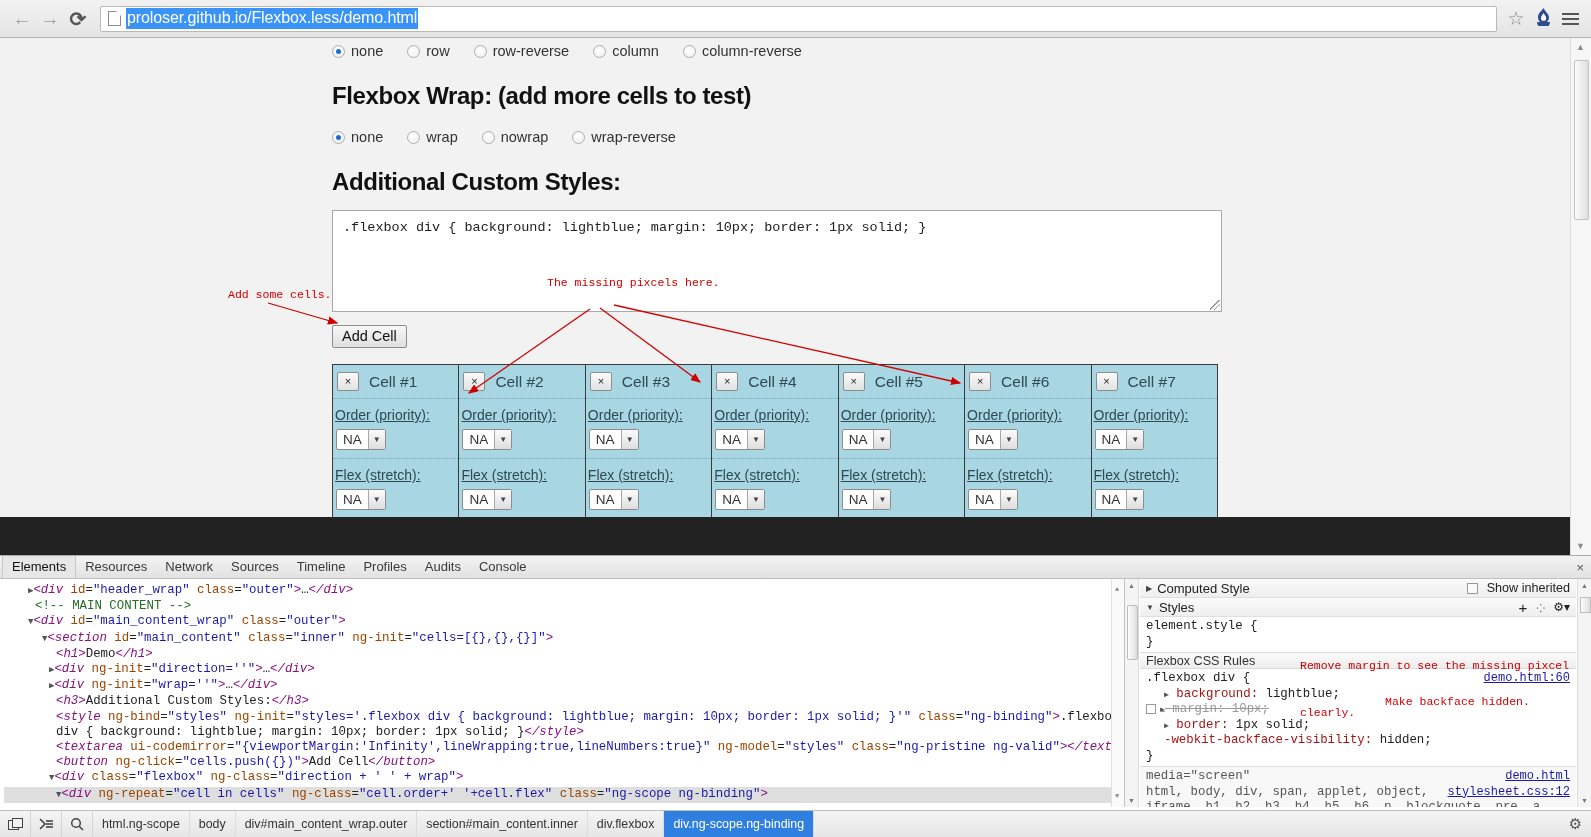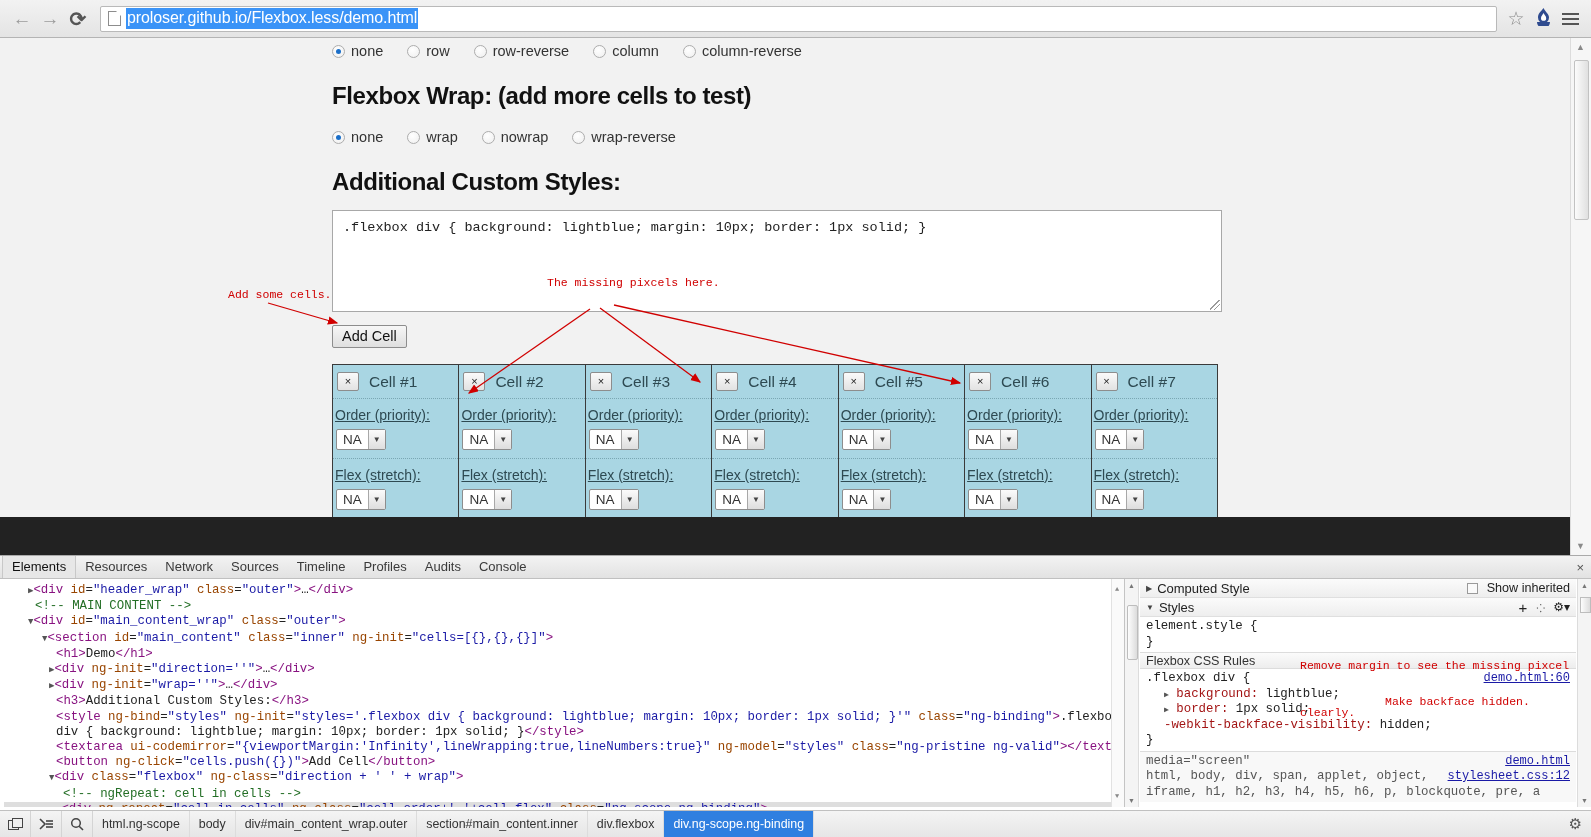--- a/index.html
+++ b/index.html
@@ -163,21 +163,21 @@
     width: 1124px; overflow: hidden; position: relative;
     font-family: "Liberation Mono", monospace; font-size: 12.4px;
     line-height: 15.2px; padding: 4px 0 0 4px; color: #222; background: #fff;
   }
   .dom-scroll { position: absolute; right: 0; top: 0; width: 13px; height: 228px; background: #fafafa; border-left: 1px solid #e2e2e2; }
   .dom-scroll .a { position: absolute; left: 3px; font-size: 7px; color: #888; }
   .dom-scroll .a.up { top: 3px; } .dom-scroll .a.dn { bottom: 3px; }
 
   .dline { white-space: pre; }
   .dline.sel { background: #dedede; }
-  .tw { color: #881280; }   
+  .tw { color: #881280; font-style: italic; }   
   .an { color: #994500; }   
   .av { color: #1a1aa6; }   
   .cm { color: #236e25; }   
   .tx { color: #222; }      
   .tri { color: #555; font-size: 9px; }
 
   .styles-pane {
     flex: 1; border-left: 1px solid #c4c4c4; background: #fff; position: relative;
     font-size: 12.6px; overflow: hidden;
   }
@@ -518,21 +518,20 @@
         <div class="dline" style="padding-left:24px"><span class="tri">▼</span><span class="tw">&lt;div</span> <span class="an">id</span>=<span class="av">"main_content_wrap"</span> <span class="an">class</span>=<span class="av">"outer"</span><span class="tw">&gt;</span></div>
         <div class="dline" style="padding-left:38px"><span class="tri">▼</span><span class="tw">&lt;section</span> <span class="an">id</span>=<span class="av">"main_content"</span> <span class="an">class</span>=<span class="av">"inner"</span> <span class="an">ng-init</span>=<span class="av">"cells=[{},{},{}]"</span><span class="tw">&gt;</span></div>
         <div class="dline" style="padding-left:52px"><span class="tw">&lt;h1&gt;</span><span class="tx">Demo</span><span class="tw">&lt;/h1&gt;</span></div>
         <div class="dline" style="padding-left:45px"><span class="tri">▶</span><span class="tw">&lt;div</span> <span class="an">ng-init</span>=<span class="av">"direction=''"</span><span class="tw">&gt;</span>…<span class="tw">&lt;/div&gt;</span></div>
         <div class="dline" style="padding-left:45px"><span class="tri">▶</span><span class="tw">&lt;div</span> <span class="an">ng-init</span>=<span class="av">"wrap=''"</span><span class="tw">&gt;</span>…<span class="tw">&lt;/div&gt;</span></div>
         <div class="dline" style="padding-left:52px"><span class="tw">&lt;h3&gt;</span><span class="tx">Additional Custom Styles:</span><span class="tw">&lt;/h3&gt;</span></div>
         <div class="dline" style="padding-left:52px; white-space:normal;"><span class="tw">&lt;style</span> <span class="an">ng-bind</span>=<span class="av">"styles"</span> <span class="an">ng-init</span>=<span class="av">"styles='.flexbox div { background: lightblue; margin: 10px; border: 1px solid; }'"</span> <span class="an">class</span>=<span class="av">"ng-binding"</span><span class="tw">&gt;</span><span class="tx">.flexbox div { background: lightblue; margin: 10px; border: 1px solid; }</span><span class="tw">&lt;/style&gt;</span></div>
         <div class="dline" style="padding-left:52px"><span class="tw">&lt;textarea</span> <span class="an">ui-codemirror</span>=<span class="av">"{viewportMargin:'Infinity',lineWrapping:true,lineNumbers:true}"</span> <span class="an">ng-model</span>=<span class="av">"styles"</span> <span class="an">class</span>=<span class="av">"ng-pristine ng-valid"</span><span class="tw">&gt;&lt;/textarea&gt;</span></div>
         <div class="dline" style="padding-left:52px"><span class="tw">&lt;button</span> <span class="an">ng-click</span>=<span class="av">"cells.push({})"</span><span class="tw">&gt;</span><span class="tx">Add Cell</span><span class="tw">&lt;/button&gt;</span></div>
         <div class="dline" style="padding-left:45px"><span class="tri">▼</span><span class="tw">&lt;div</span> <span class="an">class</span>=<span class="av">"flexbox"</span> <span class="an">ng-class</span>=<span class="av">"direction + ' ' + wrap"</span><span class="tw">&gt;</span></div>
-        <div class="dline" style="padding-left:59px"><span class="cm">&lt;!-- ngRepeat: cell in cells --&gt;</span></div>
         <div class="dline sel" style="padding-left:52px"><span class="tri">▼</span><span class="tw">&lt;div</span> <span class="an">ng-repeat</span>=<span class="av">"cell in cells"</span> <span class="an">ng-class</span>=<span class="av">"cell.order+' '+cell.flex"</span> <span class="an">class</span>=<span class="av">"ng-scope ng-binding"</span><span class="tw">&gt;</span></div>
         <div class="dom-scroll">
           <div class="a up">▲</div>
           <div class="a dn">▼</div>
         </div>
       </div>
 
       <div class="styles-pane">
         <div class="sp-scrollL">
           <div class="a up">▲</div>
@@ -569,20 +568,25 @@
 
           <div class="sp-css">
             <div>
               <span class="src">demo.html:60</span>
               <span>.flexbox div {</span>
             </div>
             <div class="prop">
               <span class="expander">▶</span>
               <span class="pn">background</span><span class="pn">:</span>
               <span class="pv">lightblue;</span>
+            </div>
+            <div class="prop dis" style="padding-left:0">
+              <span class="xcb"></span><span class="expander">▶</span>
+              <span class="pn">margin</span><span class="pn">:</span>
+              <span class="pv">10px;</span>
             </div>
             <div class="prop">
               <span class="expander">▶</span>
               <span class="pn">border</span><span class="pn">:</span>
               <span class="pv">1px solid;</span>
             </div>
             <div class="prop">
               <span class="pn">-webkit-backface-visibility</span><span class="pn">:</span>
               <span class="pv">hidden;</span>
             </div>

